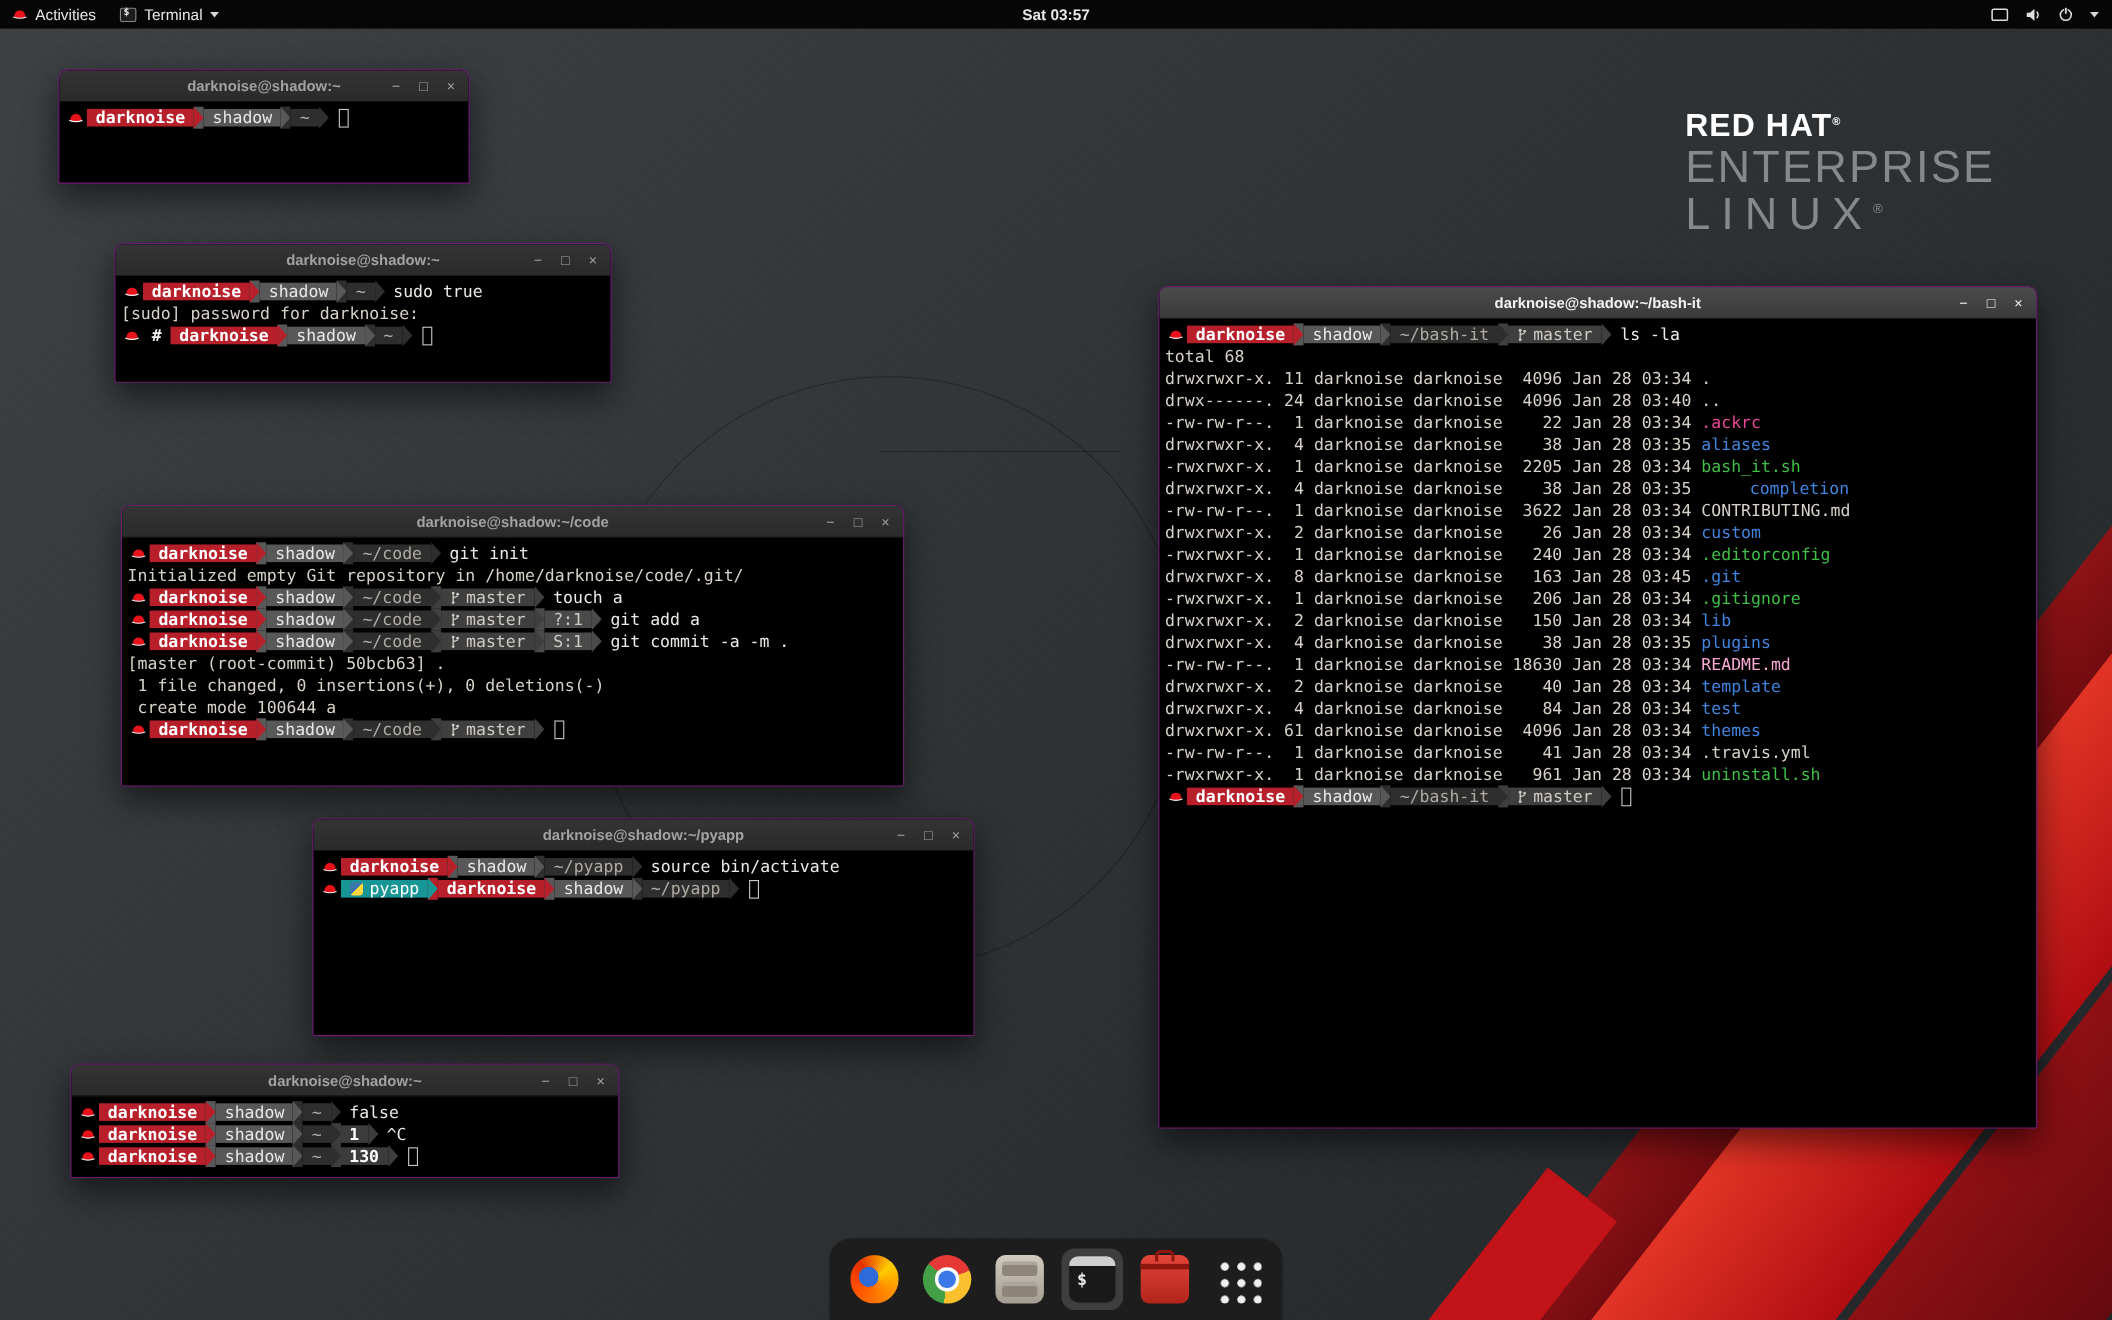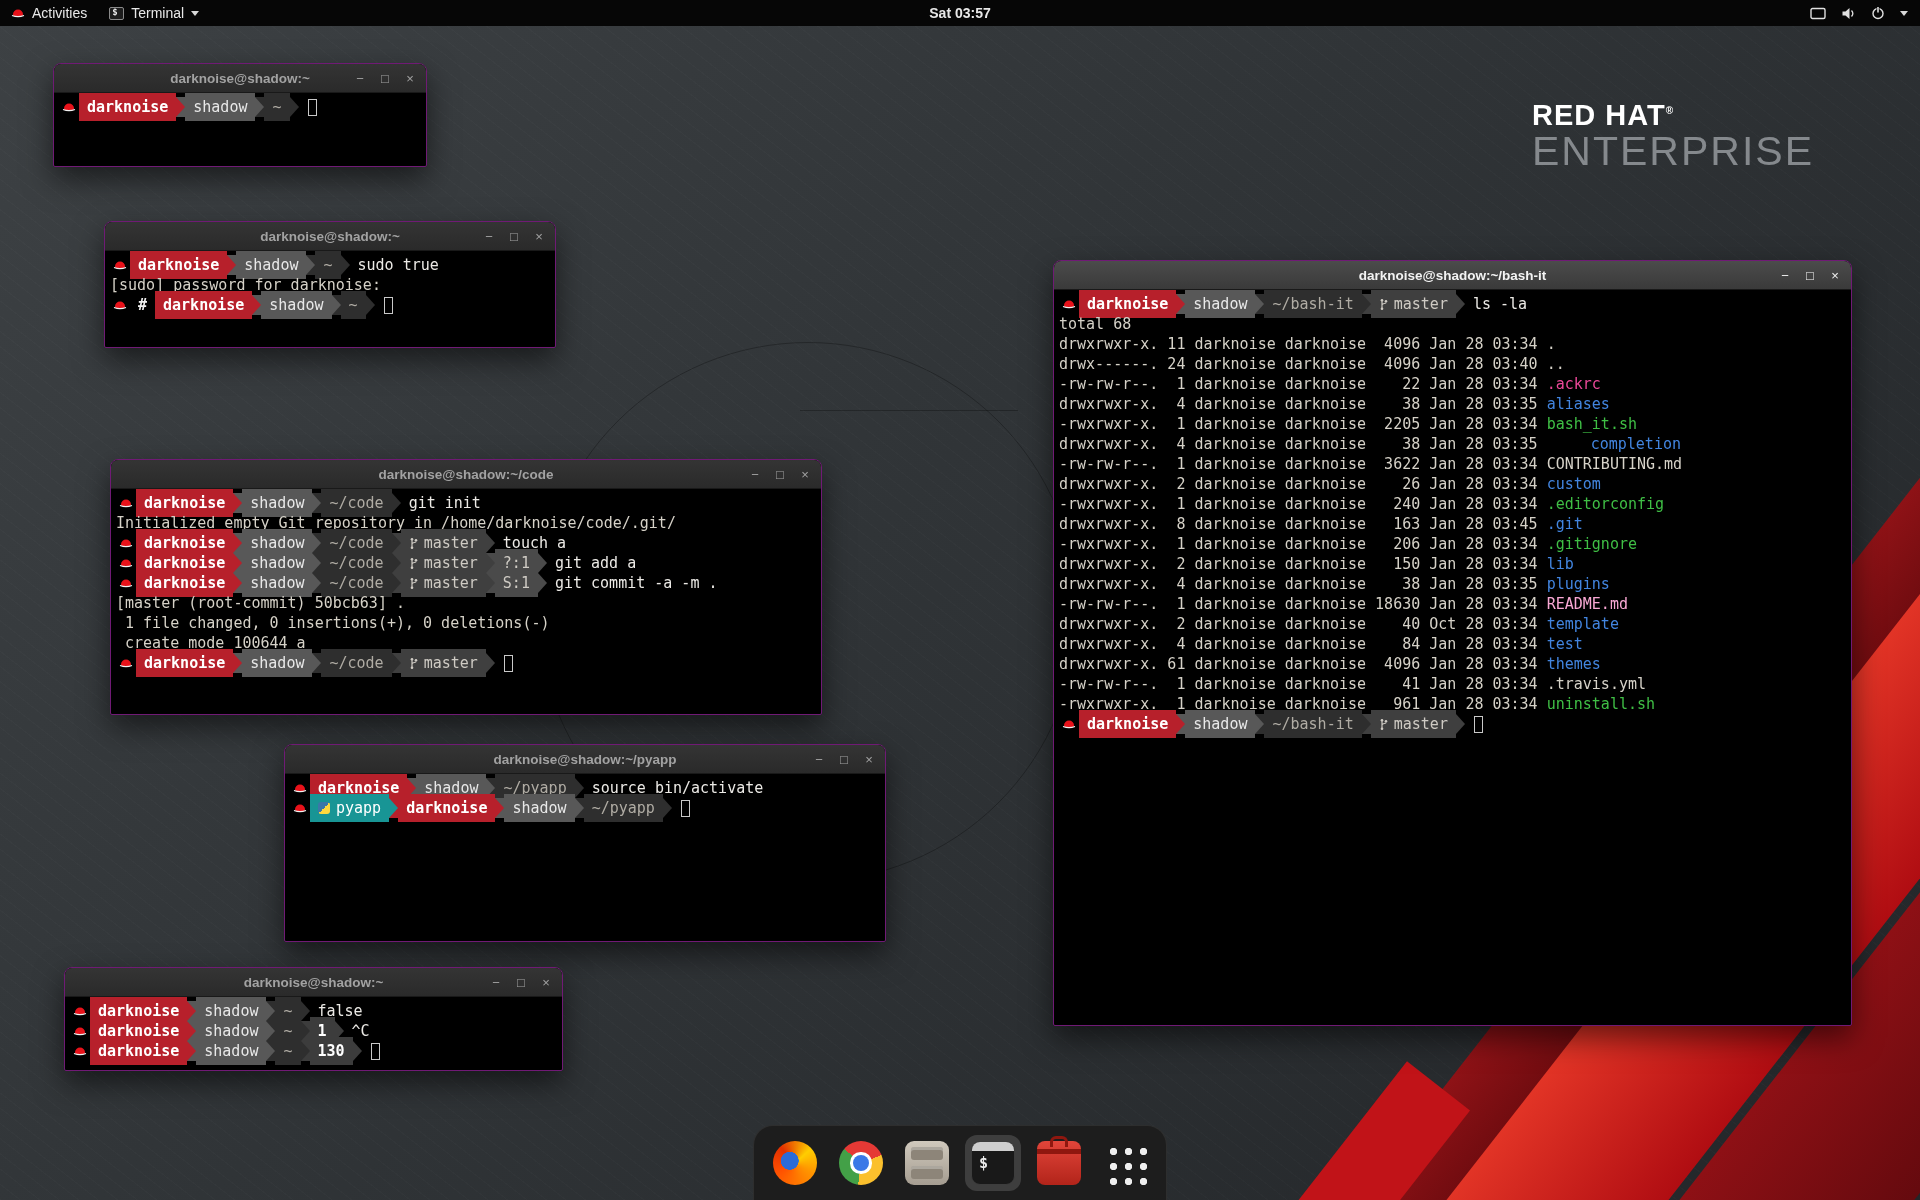--- a/index.html
+++ b/index.html
@@ -38,21 +38,21 @@
   
   #windows{position:absolute;inset:0;z-index:5}
   .window{position:absolute;background:#000;border:1px solid #701a75;border-radius:8px 8px 2px 2px;box-shadow:0 12px 30px rgba(0,0,0,.55);display:flex;flex-direction:column;z-index:5}
   .window.focused{z-index:10}
   .titlebar{height:29px;flex:none;border-radius:7px 7px 0 0;background:linear-gradient(#343434,#2a2a2a);border-bottom:1px solid #191919;display:flex;align-items:center;justify-content:center;position:relative;color:#a2a2a2;font-size:13.5px;font-weight:bold}
   .window.focused .titlebar{background:linear-gradient(#4b4b4b,#3a3a3a);color:#f3f3f3}
   .tb-buttons{position:absolute;right:9px;top:0;height:100%;display:flex;align-items:center;gap:11px;font-weight:normal;font-size:13px}
   .tb-btn{width:14px;text-align:center}
   .term{flex:1;padding:4px 5px;font-family:"DejaVu Sans Mono",monospace;font-size:15px;color:#d6d2c8;overflow:hidden;border-radius:0 0 2px 2px}
   .term-line{display:flex;align-items:center;height:20px;white-space:pre}
-  .seg{display:inline-flex;align-items:center;height:28px;padding:0 8px;flex:none}
+  .seg{display:inline-flex;align-items:center;height:16px;padding:0 8px;flex:none}
   .arrow{width:0;height:0;flex:none;border-style:solid;border-width:10px 0 10px 9px;border-color:transparent}
   .cmd{margin-left:8px;color:#eceae6}
   .cursor{width:9px;height:17px;border:1px solid #c9c9c9;margin-left:9px;flex:none}
   .hat{display:inline-flex;align-items:center;justify-content:center;width:20px;height:20px;flex:none}
   .pyicon{width:12px;height:12px;border-radius:3px;margin-right:6px;background:linear-gradient(135deg,#3b77a8 0 50%,#ffd83d 50% 100%);flex:none}
   .branch{margin-right:5px}
 
   
   .dock{position:absolute;left:50%;transform:translateX(-50%);bottom:0;background:rgba(28,28,28,.93);border:1px solid rgba(255,255,255,.08);border-bottom:none;border-radius:20px 20px 0 0;padding:9px 13px;display:flex;gap:10px;z-index:40}
   .tile{width:56px;height:56px;border-radius:12px;display:flex;align-items:center;justify-content:center}
@@ -83,20 +83,21 @@
   <div class="hline"></div>
   <div class="stripe s1"></div>
   <div class="stripe s2"></div>
   <div class="stripe s3"></div>
   <div class="stripe s4"></div>
 </div>
 
 <div class="branding">
   <div class="b1"><span>RED HAT</span><sup>®</sup></div>
   <div class="b2">ENTERPRISE</div>
+  <div class="b3"><span>LINUX</span><sup>®</sup></div>
 </div>
 
 <div class="topbar">
   <div class="tb-item">
     <span class="tbicon">
       <svg width="14" height="10" viewBox="0 0 14 10">
           <path d="M2 6.2 A5 4.6 0 0 1 12 6.2 L12 6.8 A5 1.7 0 0 1 2 6.8 Z" fill="#e8121a"></path>
           <path d="M1 7.4 Q7 9.8 13 7.4" stroke="#f2f2f2" stroke-width="1.1" fill="none"></path>
         </svg>
     </span>
@@ -296,21 +297,21 @@
         <div class="term-line"><span>-rwxrwxr-x.  1 darknoise darknoise  2205 Jan 28 03:34 </span><span style="color: rgb(63, 191, 69);">bash_it.sh</span></div>
         <div class="term-line"><span>drwxrwxr-x.  4 darknoise darknoise    38 Jan 28 03:35 </span><span style="color: rgb(66, 133, 224); margin-left: 44px;">completion</span></div>
         <div class="term-line"><span>-rw-rw-r--.  1 darknoise darknoise  3622 Jan 28 03:34 </span><span style="color: rgb(214, 210, 200);">CONTRIBUTING.md</span></div>
         <div class="term-line"><span>drwxrwxr-x.  2 darknoise darknoise    26 Jan 28 03:34 </span><span style="color: rgb(66, 133, 224);">custom</span></div>
         <div class="term-line"><span>-rwxrwxr-x.  1 darknoise darknoise   240 Jan 28 03:34 </span><span style="color: rgb(63, 191, 69);">.editorconfig</span></div>
         <div class="term-line"><span>drwxrwxr-x.  8 darknoise darknoise   163 Jan 28 03:45 </span><span style="color: rgb(66, 133, 224);">.git</span></div>
         <div class="term-line"><span>-rwxrwxr-x.  1 darknoise darknoise   206 Jan 28 03:34 </span><span style="color: rgb(63, 191, 69);">.gitignore</span></div>
         <div class="term-line"><span>drwxrwxr-x.  2 darknoise darknoise   150 Jan 28 03:34 </span><span style="color: rgb(66, 133, 224);">lib</span></div>
         <div class="term-line"><span>drwxrwxr-x.  4 darknoise darknoise    38 Jan 28 03:35 </span><span style="color: rgb(66, 133, 224);">plugins</span></div>
         <div class="term-line"><span>-rw-rw-r--.  1 darknoise darknoise 18630 Jan 28 03:34 </span><span style="color: #f9a8d4;">README.md</span></div>
-        <div class="term-line"><span>drwxrwxr-x.  2 darknoise darknoise    40 Oct 28 03:34 </span><span style="color: rgb(66, 133, 224);">template</span></div>
+        <div class="term-line"><span>drwxrwxr-x.  2 darknoise darknoise    40 Jan 28 03:34 </span><span style="color: rgb(66, 133, 224);">template</span></div>
         <div class="term-line"><span>drwxrwxr-x.  4 darknoise darknoise    84 Jan 28 03:34 </span><span style="color: rgb(66, 133, 224);">test</span></div>
         <div class="term-line"><span>drwxrwxr-x. 61 darknoise darknoise  4096 Jan 28 03:34 </span><span style="color: rgb(66, 133, 224);">themes</span></div>
         <div class="term-line"><span>-rw-rw-r--.  1 darknoise darknoise    41 Jan 28 03:34 </span><span style="color: rgb(214, 210, 200);">.travis.yml</span></div>
         <div class="term-line"><span>-rwxrwxr-x.  1 darknoise darknoise   961 Jan 28 03:34 </span><span style="color: rgb(63, 191, 69);">uninstall.sh</span></div>
         <div class="term-line"><span class="hat"><svg width="14" height="10" viewBox="0 0 14 10">
               <path d="M2 6.2 A5 4.6 0 0 1 12 6.2 L12 6.8 A5 1.7 0 0 1 2 6.8 Z" fill="#e8121a"></path>
               <path d="M1 7.4 Q7 9.8 13 7.4" stroke="#f2f2f2" stroke-width="1.1" fill="none"></path>
             </svg></span><span class="seg" style="background: rgb(183, 32, 43); color: rgb(255, 255, 255); font-weight: bold;">darknoise</span><span class="arrow" style="border-left-color: rgb(183, 32, 43); background-color: rgb(88, 88, 88);"></span><span class="seg" style="background: rgb(88, 88, 88); color: rgb(232, 232, 232);">shadow</span><span class="arrow" style="border-left-color: rgb(88, 88, 88); background-color: rgb(46, 46, 46);"></span><span class="seg" style="background: rgb(46, 46, 46); color: rgb(176, 172, 164);">~/bash-it</span><span class="arrow" style="border-left-color: rgb(46, 46, 46); background-color: rgb(63, 63, 63);"></span><span class="seg" style="background: rgb(63, 63, 63); color: rgb(207, 203, 196);"><svg class="branch" width="10" height="13" viewBox="0 0 10 13">
               <path d="M3 3 V10 M3 7 C3 5 7 6 7 4.5" stroke="#cfcbc4" stroke-width="1.2" fill="none"></path>
               <circle cx="3" cy="2.2" r="1.3" fill="#cfcbc4"></circle>

